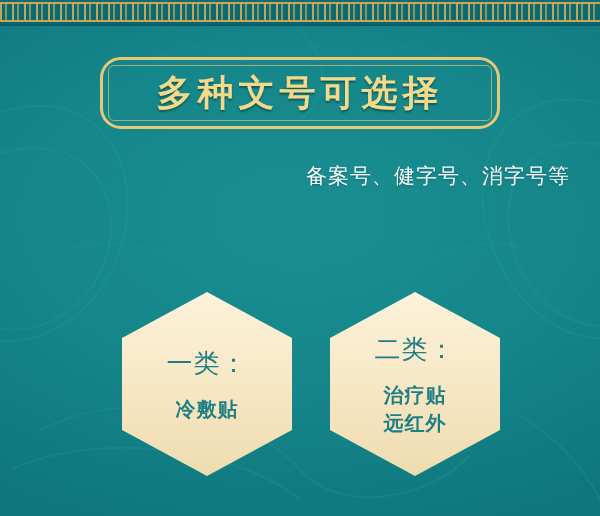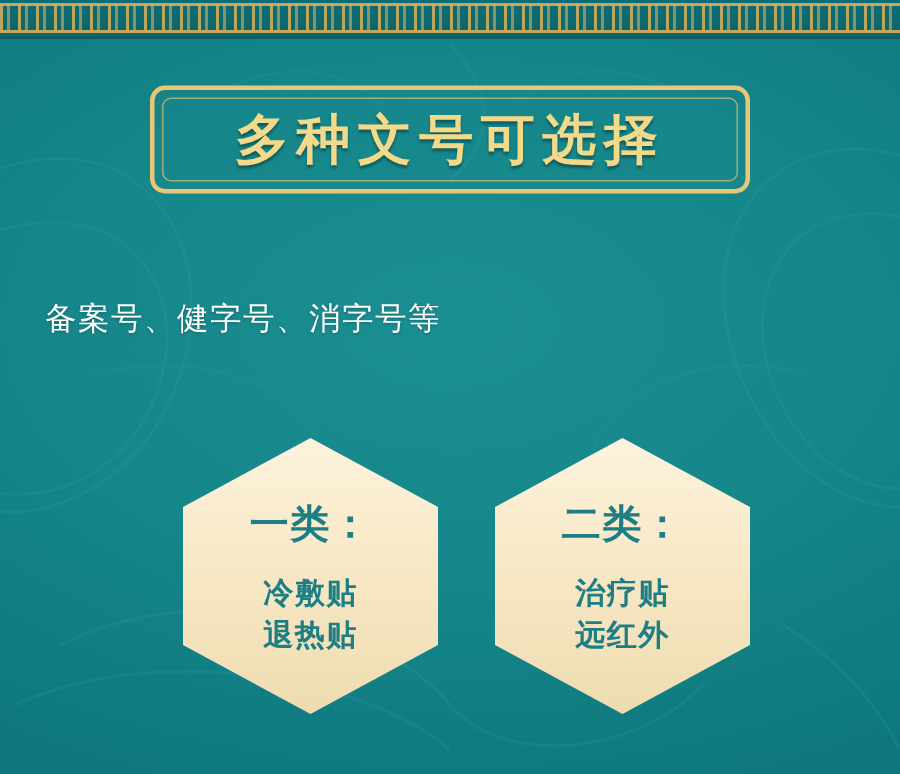--- a/index.html
+++ b/index.html
@@ -62,21 +62,21 @@
   .top-border .band-bot { bottom: 2px; }
 
   
   .title-box {
     position: absolute;
     left: 100px;
     top: 57px;
     width: 400px;
     height: 72px;
     border: 3px solid #e8c877;
-    border-radius: 10px;
+    border-radius: 21px;
     box-sizing: border-box;
     display: flex;
     align-items: center;
     justify-content: center;
   }
   .title-box::before {
     content: "";
     position: absolute;
     left: 5px; top: 5px; right: 5px; bottom: 5px;
     border: 1px solid rgba(232,200,119,0.65);
@@ -91,28 +91,27 @@
     text-shadow: 0 2px 2px rgba(0,0,0,0.35);
     white-space: nowrap;
   }
 
   
   .desc {
     position: absolute;
     left: 30px;
     top: 160px;
     width: 540px;
-    text-align: left;
+    text-align: right;
     color: #ffffff;
     font-family: "DejaVu Sans", "Liberation Sans", sans-serif;
     font-size: 21px;
     line-height: 33px;
     letter-spacing: 1px;
     text-shadow: 0 1px 2px rgba(0,0,0,0.25);
-    margin-top: 36px;
   }
   .desc div { white-space: nowrap; }
 
   
   .hex {
     position: absolute;
     width: 170px;
     height: 184px;
     background: linear-gradient(180deg, #fdf3dc 0%, #f6e6c2 55%, #eedcb0 100%);
     clip-path: polygon(50% 0%, 100% 25%, 100% 75%, 50% 100%, 0% 75%, 0% 25%);
@@ -121,21 +120,21 @@
     flex-direction: column;
     align-items: center;
     justify-content: center;
   }
   .hex-left  { left: 122px; top: 292px; }
   .hex-right { left: 330px; top: 292px; text-align: center; }
 
   .hex-title {
     font-family: "DejaVu Sans", "Liberation Sans", sans-serif;
     font-size: 26px;
-    font-weight: bold;
+    font-weight: normal;
     color: #1d7f84;
     letter-spacing: 1px;
     margin-bottom: 14px;
   }
   .hex-line {
     font-family: "DejaVu Sans", "Liberation Sans", sans-serif;
     font-size: 20px;
     font-weight: bold;
     color: #1d7f84;
     line-height: 28px;
@@ -176,21 +175,20 @@
     <div class="title-text">多种文号可选择</div>
   </div>
 
   <div class="desc">
     <div>备案号、健字号、消字号等</div>
   </div>
 
   <div class="hex hex-left">
     <div class="hex-title">一类：</div>
     <div class="hex-line">冷敷贴</div>
-    <div class="hex-line">退热贴</div>
   </div>
 
   <div class="hex hex-right">
     <div class="hex-title">二类：</div>
     <div class="hex-line">治疗贴</div>
     <div class="hex-line">远红外</div>
   </div>
 
 </div>
 

